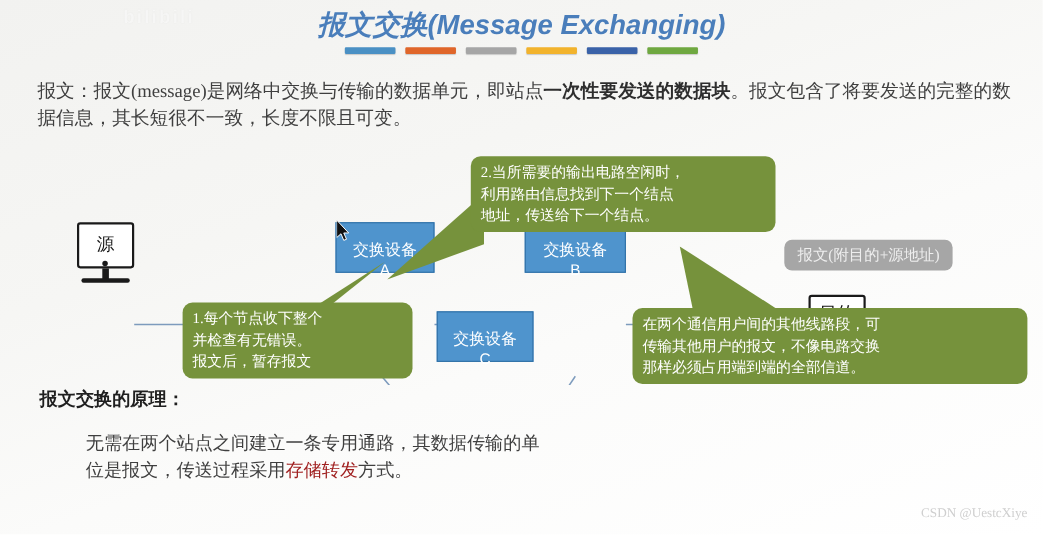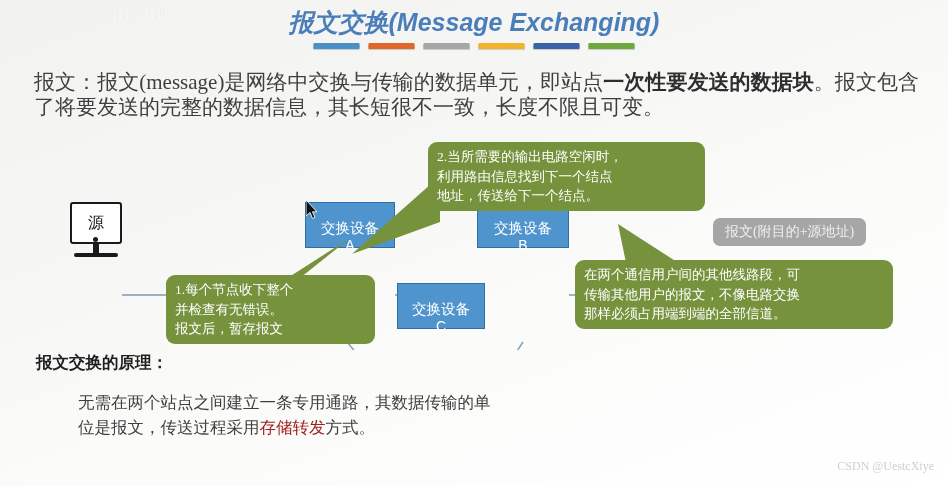--- a/index.html
+++ b/index.html
@@ -90,21 +90,21 @@
     height: 6px;
     border-radius: 1px;
     box-shadow: 0 1px 1px rgba(0,0,0,0.18);
   }
 
   
   #intro {
     position: absolute;
     left: 34px; top: 70px;
     width: 885px;
-    font-size: 21px;
+    font-size: 17px;
     line-height: 25px;
     color: #3f3f3f;
     text-align: justify;
   }
   #intro b { font-weight: bold; color: #2e2e2e; }
 
   
   #diagram {
     position: absolute;
     left: 0; top: 120px;
@@ -270,21 +270,21 @@
     </svg>
     <div class="callout" style="left: 166px; top: 155px; width: 209px; background: rgb(118, 146, 60);">
       <div>1.每个节点收下整个</div>
       <div>并检查有无错误。</div>
       <div>报文后，暂存报文</div>
     </div>
 
     <svg class="callout-tail" style="left:600px; top:104px;" width="110" height="60">
       <polygon points="18,0 108,58 30,58" fill="#76923c"></polygon>
     </svg>
-    <div class="callout" style="left: 575px; top: 140px; width: 318px; background: rgb(118, 146, 60);">
+    <div class="callout" style="left: 575px; top: 160px; width: 359px; background: rgb(118, 146, 60);">
       <div>在两个通信用户间的其他线路段，可</div>
       <div>传输其他用户的报文，不像电路交换</div>
       <div>那样必须占用端到端的全部信道。</div>
     </div>
 
     <svg id="cursor" style="left:306px; top:80px;" width="14" height="20" viewBox="0 0 14 20">
       <polygon points="0,0 0,16 4,12.5 6.5,18.5 9,17.5 6.5,11.8 11,11.8" fill="#111111" stroke="#ffffff" stroke-width="0.9"></polygon>
     </svg>
 
   </div>

